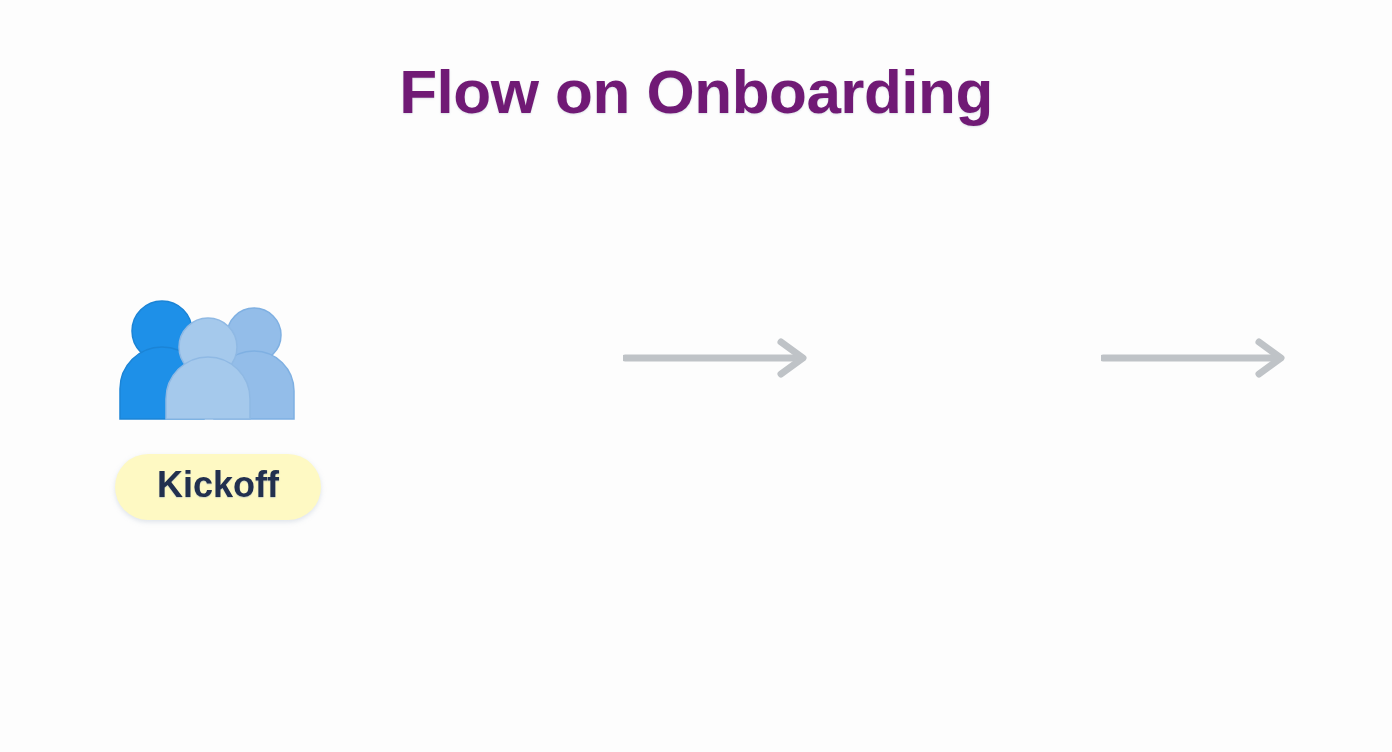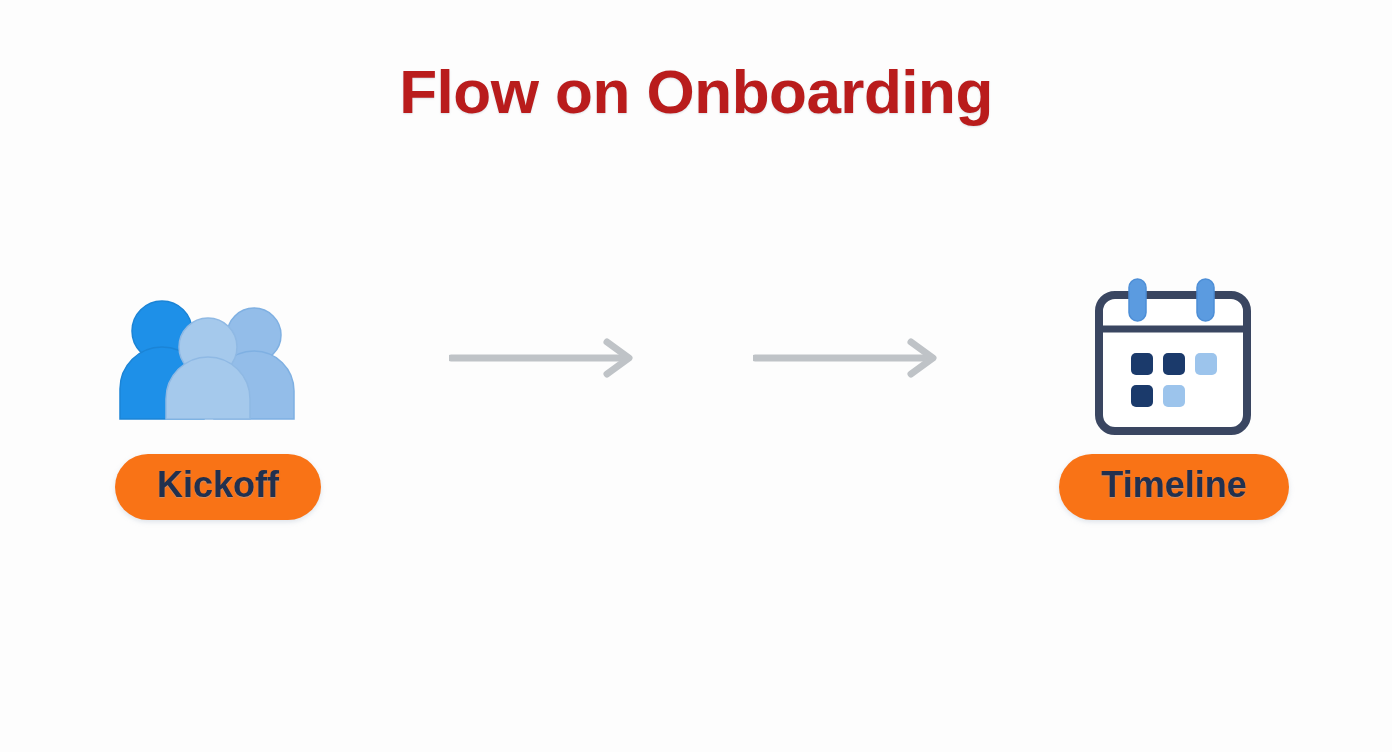--- a/index.html
+++ b/index.html
@@ -23,21 +23,21 @@
 
   
   .title {
     position: absolute;
     top: 58px;
     left: 0;
     width: 1392px;
     text-align: center;
     font-size: 62px;
     font-weight: bold;
-    color: #b91c1c;
+    color: #701a75;
     letter-spacing: -0.5px;
     line-height: 1.1;
     text-shadow: 0 1px 2px rgba(180,190,205,0.45);
   }
 
   
   .flow {
     position: absolute;
     top: 262px;
     left: 96px;
@@ -58,21 +58,21 @@
 
   .icon-box {
     height: 192px;
     width: 244px;
     display: flex;
     align-items: center;
     justify-content: center;
   }
 
   .pill {
-    background: #f97316;
+    background: #fef9c3;
     color: #22304e;
     font-size: 36px;
     font-weight: bold;
     border-radius: 40px;
     padding: 13px 42px 17px 42px;
     line-height: 1;
     white-space: nowrap;
     box-shadow: 0 2px 5px rgba(165,180,200,0.35);
     text-shadow: 0 1px 1px rgba(160,175,195,0.5);
   }
@@ -120,36 +120,15 @@
     </div>
 
 
     <div class="connector">
       <svg width="190" height="40" viewBox="0 0 190 40">
         <line x1="2" y1="20" x2="172" y2="20" stroke="#bfc3c7" stroke-width="7" stroke-linecap="round"></line>
         <polyline points="158,4 180,20 158,36" fill="none" stroke="#bfc3c7" stroke-width="7" stroke-linecap="round" stroke-linejoin="round"></polyline>
       </svg>
     </div>
 
-    <div class="step">
-      <div class="icon-box">
-        <svg width="170" height="170" viewBox="0 0 170 170">
-
-          <rect x="10" y="22" width="148" height="136" rx="16" fill="#ffffff" stroke="#3a4661" stroke-width="8"></rect>
-
-          <line x1="12" y1="56" x2="156" y2="56" stroke="#3a4661" stroke-width="7"></line>
-
-          <rect x="40" y="6" width="17" height="42" rx="8.5" fill="#5b9be0" stroke="#4d8ed6" stroke-width="1.5"></rect>
-          <rect x="108" y="6" width="17" height="42" rx="8.5" fill="#5b9be0" stroke="#4d8ed6" stroke-width="1.5"></rect>
-
-          <rect x="42" y="80" width="22" height="22" rx="5" fill="#1b3a6b"></rect>
-          <rect x="74" y="80" width="22" height="22" rx="5" fill="#1b3a6b"></rect>
-          <rect x="106" y="80" width="22" height="22" rx="5" fill="#9cc4ec"></rect>
-
-          <rect x="42" y="112" width="22" height="22" rx="5" fill="#1b3a6b"></rect>
-          <rect x="74" y="112" width="22" height="22" rx="5" fill="#9cc4ec"></rect>
-        </svg>
-      </div>
-      <div class="pill">Timeline</div>
-    </div>
 
   </div>
 </div>
 
 </body></html>

